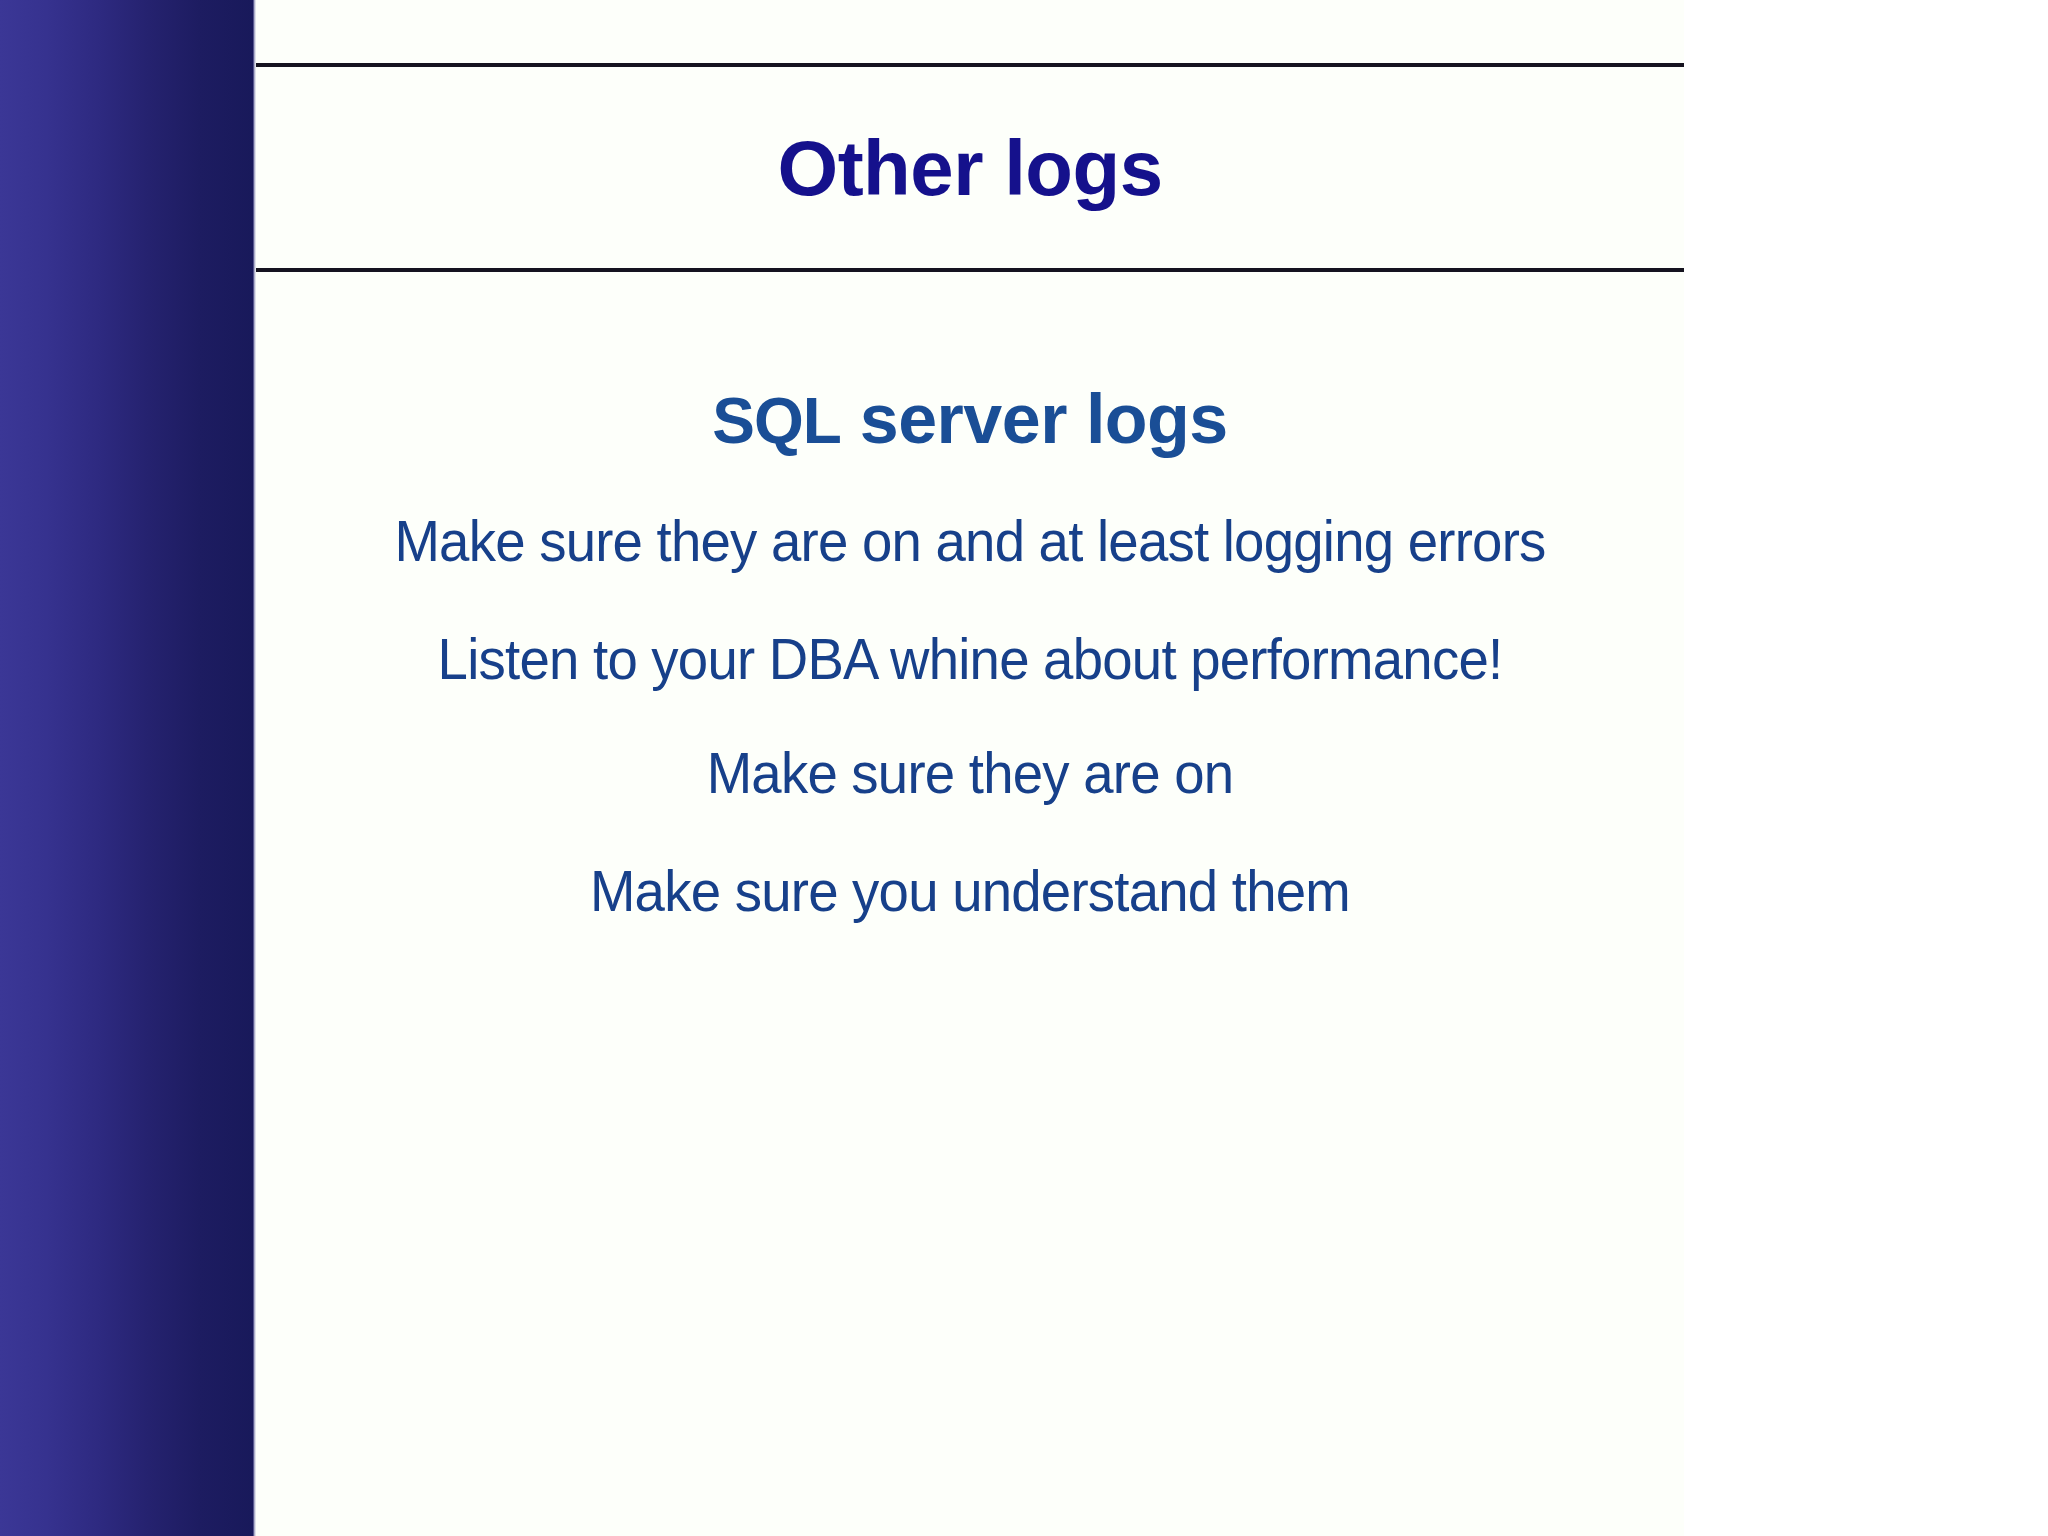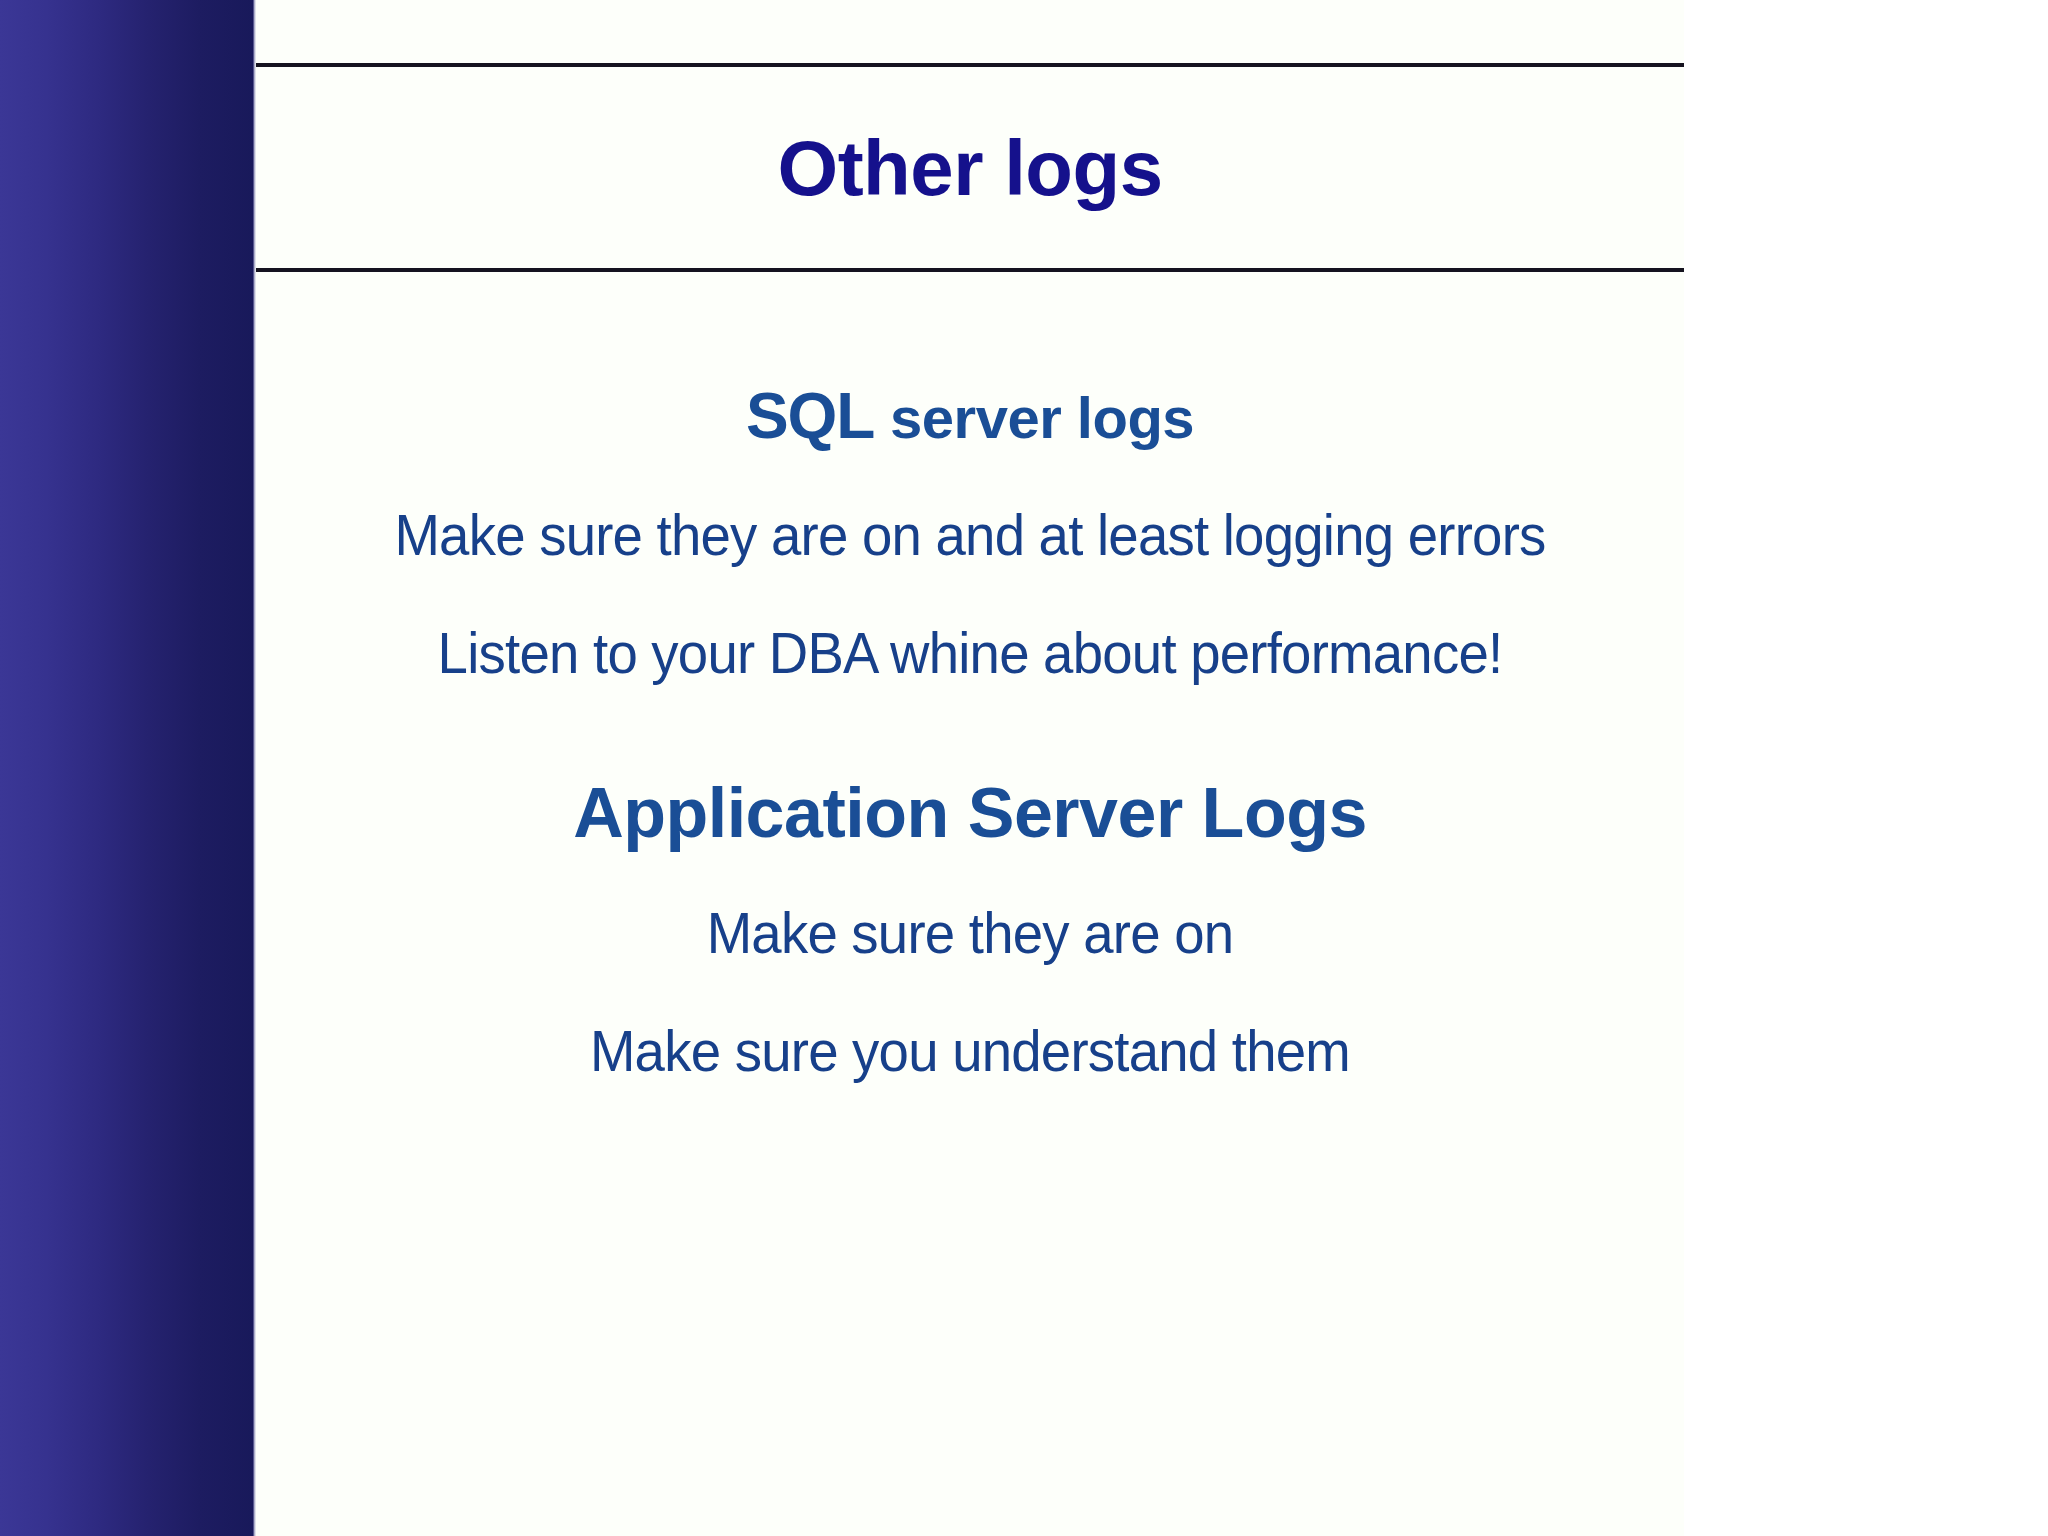--- a/index.html
+++ b/index.html
@@ -89,21 +89,21 @@
     color: #1a4e96;
     font-weight: bold;
     line-height: 1;
     white-space: nowrap;
   }
   .section-heading .lead {
     font-size: 64px;
     letter-spacing: -1px;
   }
   .section-heading .rest {
-    font-size: 58px;
+    font-size: 70px;
     letter-spacing: -0.5px;
   }
   .section-heading.single .rest {
     font-size: 70px;
   }
 
   .body-line {
     color: #17408a;
     font-size: 58px;
     font-weight: normal;
@@ -153,23 +153,20 @@
 
     <div class="section">
       <div class="section-heading" id="sql-heading">
         <span class="lead">SQL</span><span class="rest"> server logs</span>
       </div>
       <div class="body-line" id="sql-line-1">Make sure they are on and at least logging errors</div>
       <div class="body-line" id="sql-line-2">Listen to your DBA whine about performance!</div>
     </div>
 
     <div class="section">
-      <div class="section-heading single" id="app-heading">
-        <span class="lead"></span><span class="rest">Application Server Logs</span>
-      </div>
       <div class="body-line" id="app-line-1">Make sure they are on</div>
       <div class="body-line" id="app-line-2">Make sure you understand them</div>
     </div>
 
   </div>
 
 
 </div>
 
 </body></html>

